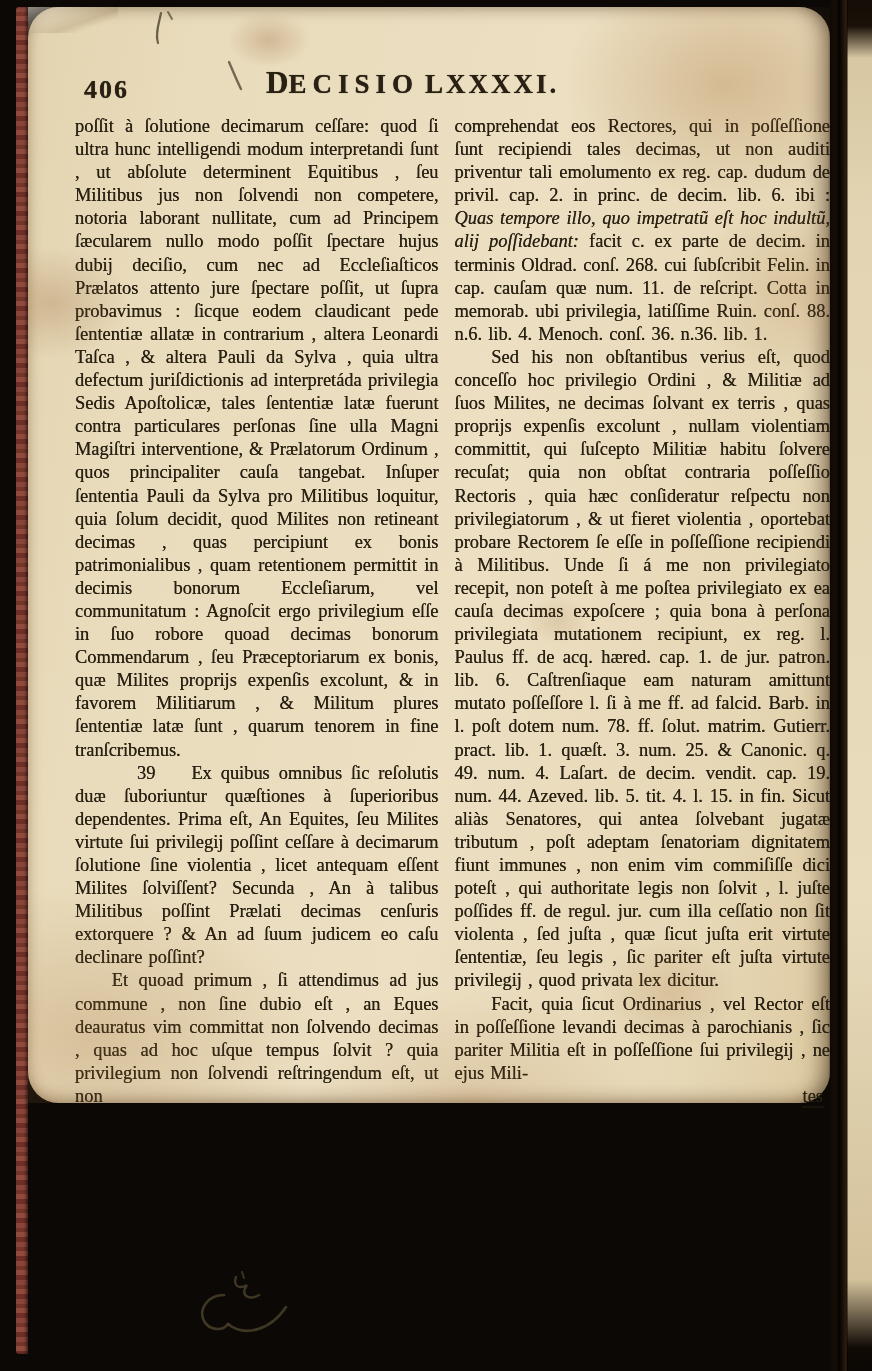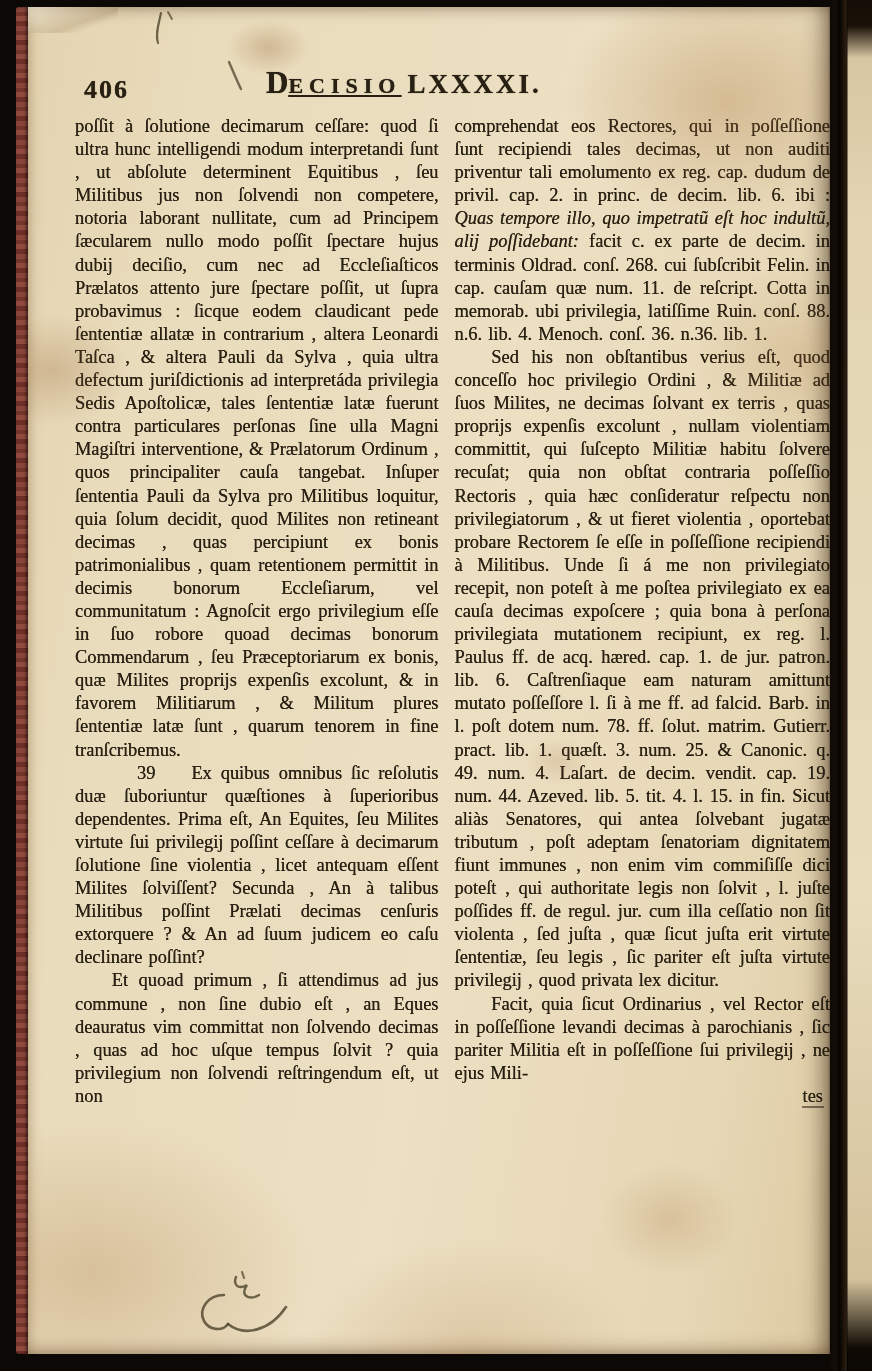--- a/index.html
+++ b/index.html
@@ -11,29 +11,30 @@
   
   .fore-edge{
     position:absolute;left:16px;top:7px;width:12px;height:1347px;
     background:repeating-linear-gradient(to bottom,
       #8a453a 0 5px,#74352b 5px 9px,#914b3e 9px 14px,#6d2f27 14px 19px);
     box-shadow:inset -2px 0 3px rgba(0,0,0,.5);
     border-radius:3px 0 0 3px;
   }
   
   .page{
-    position:absolute;left:28px;top:7px;width:802px;height:1347px;
+    position:absolute;left:28px;top:7px;width:802px;height:1096px;
     background:
       linear-gradient(100deg,#e3d3b0 0%,#e9dcbc 18%,#ecdfc2 55%,#e6d7b5 85%,#dcc9a0 100%);
     box-shadow:
       inset -16px 0 22px -10px rgba(45,28,12,.55),
       inset 8px 0 14px -8px rgba(120,80,40,.35),
       inset 0 10px 16px -10px rgba(90,60,30,.35),
       inset 0 -12px 18px -10px rgba(90,60,30,.4);
     color:#282012;
+    border-radius:31px;
   }
   .page::before{ 
     content:"";position:absolute;inset:0;pointer-events:none;
     background:
       radial-gradient(230px 170px at 87% 7%, rgba(168,118,62,.32), transparent 70%),
       radial-gradient(150px 130px at 96% 26%, rgba(168,118,62,.22), transparent 70%),
       radial-gradient(110px 80px at 3% 27%, rgba(150,100,55,.28), transparent 70%),
       radial-gradient(320px 220px at 8% 94%, rgba(163,112,58,.26), transparent 70%),
       radial-gradient(230px 160px at 55% 100%, rgba(163,112,58,.20), transparent 72%),
       radial-gradient(100px 80px at 80% 90%, rgba(163,112,58,.22), transparent 70%),
@@ -62,21 +63,21 @@
   .page-number{
     position:absolute;left:56px;top:68px;
     font-size:26px;font-weight:bold;letter-spacing:2px;
     text-shadow:0 0 .7px rgba(40,30,15,.85);
   }
   .running-title{
     position:absolute;left:238px;top:58px;white-space:nowrap;
     font-weight:bold;text-shadow:0 0 .8px rgba(40,30,15,.9);
   }
   .title-cap{font-size:31px;}
-  .title-rest{font-size:22px;letter-spacing:6px;text-decoration:underline;}
+  .title-rest{font-size:27px;letter-spacing:6px;}
   .title-num{font-size:27px;letter-spacing:3px;margin-left:6px;}
   
   .columns{
     display:flex;gap:16px;padding-left:47px;height:1170px;overflow:hidden;
   }
   .col{font-size:18.4px;line-height:23.1px;text-align:justify;word-spacing:1.5px;}
   .col.left{width:364px;}
   .col.right{width:376px;}
   .col p{margin:0;
     text-shadow:0 0 .6px rgba(40,30,15,.8), .4px .4px 0 rgba(40,30,15,.18);}

